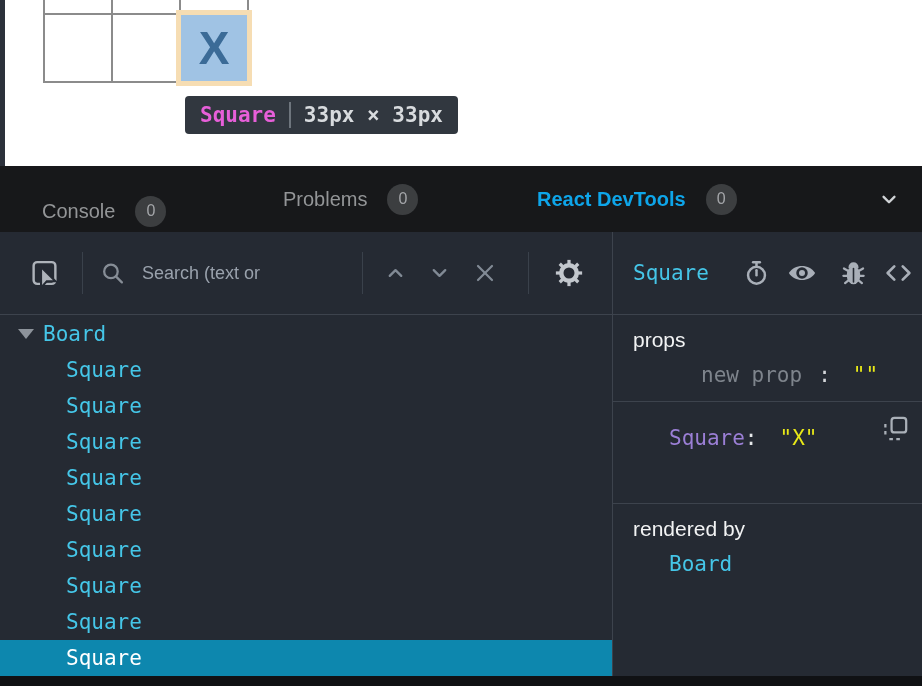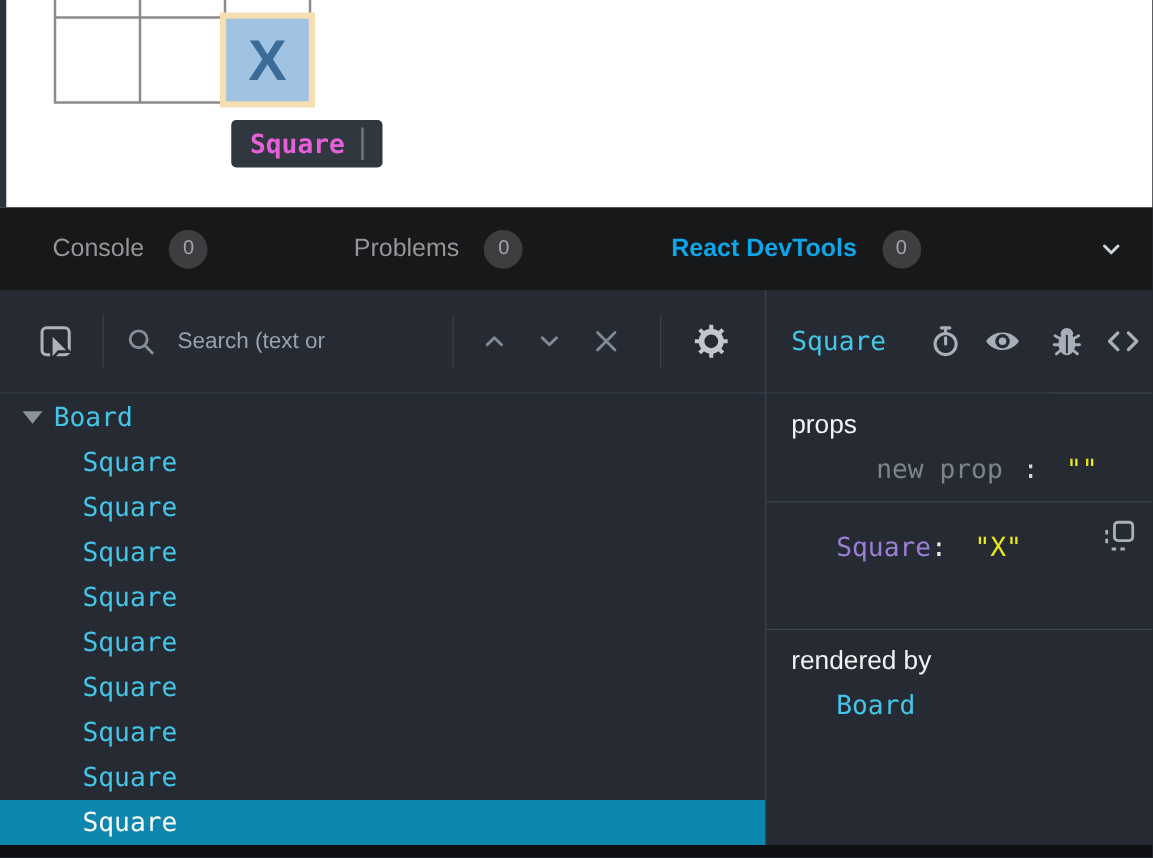--- a/index.html
+++ b/index.html
@@ -26,21 +26,21 @@
   .tt-sep { width:2px; height:26px; background:#6e757d; }
   .tt-size { color:#d8dbde; }
 
   
   .tab-bar { position:relative; width:922px; height:66px; background:#17181a; }
   .tab { position:absolute; top:0; height:100%; display:flex; align-items:center; gap:20px; cursor:default; }
   .tab-label { font-size:20px; color:#939597; }
   .tab.active .tab-label { color:#0ea5e9; font-weight:600; }
   .badge { width:31px; height:31px; border-radius:50%; background:#3c3e40; color:#a4a6a9;
            font-size:16px; display:flex; align-items:center; justify-content:center; }
-  .tab-console { left:42px; } .tab-problems { left:283px; } .tab-rdt { left:537px; }
+  .tab-console { left:42px;margin-top:12px; } .tab-problems { left:283px; } .tab-rdt { left:537px; }
   .tabbar-chevron { position:absolute; left:876px; top:0; height:100%; display:flex; align-items:center; }
 
   
   .toolbar-row { position:relative; width:922px; height:83px; background:#252a33;
                  border-bottom:1px solid #3d434d; }
   .toolbar-left { position:absolute; left:0; top:0; width:612px; height:82px; }
   .toolbar-right { position:absolute; left:612px; top:0; width:310px; height:82px;
                    border-left:1px solid #3d434d; }
   .t-item { position:absolute; top:50%; transform:translateY(-50%); display:flex; align-items:center; }
   .t-sep { position:absolute; top:50%; transform:translateY(-50%); width:1px; height:42px; background:#3a414b; }
@@ -95,20 +95,21 @@
       <div class="tic-cell"></div>
       <div class="tic-cell"></div>
       <div class="tic-cell"></div>
       <div class="tic-cell hl">
         <span>X</span>
       </div>
     </div>
     <div class="overlay-tooltip">
       <span class="tt-component">Square</span>
       <span class="tt-sep"></span>
+      <span class="tt-size">33px × 33px</span>
     </div>
   </section>
 
   <section class="tab-bar">
     <div class="tab tab-console">
       <span class="tab-label">Console</span>
       <span class="badge">0</span>
     </div>
     <div class="tab tab-problems">
       <span class="tab-label">Problems</span>

